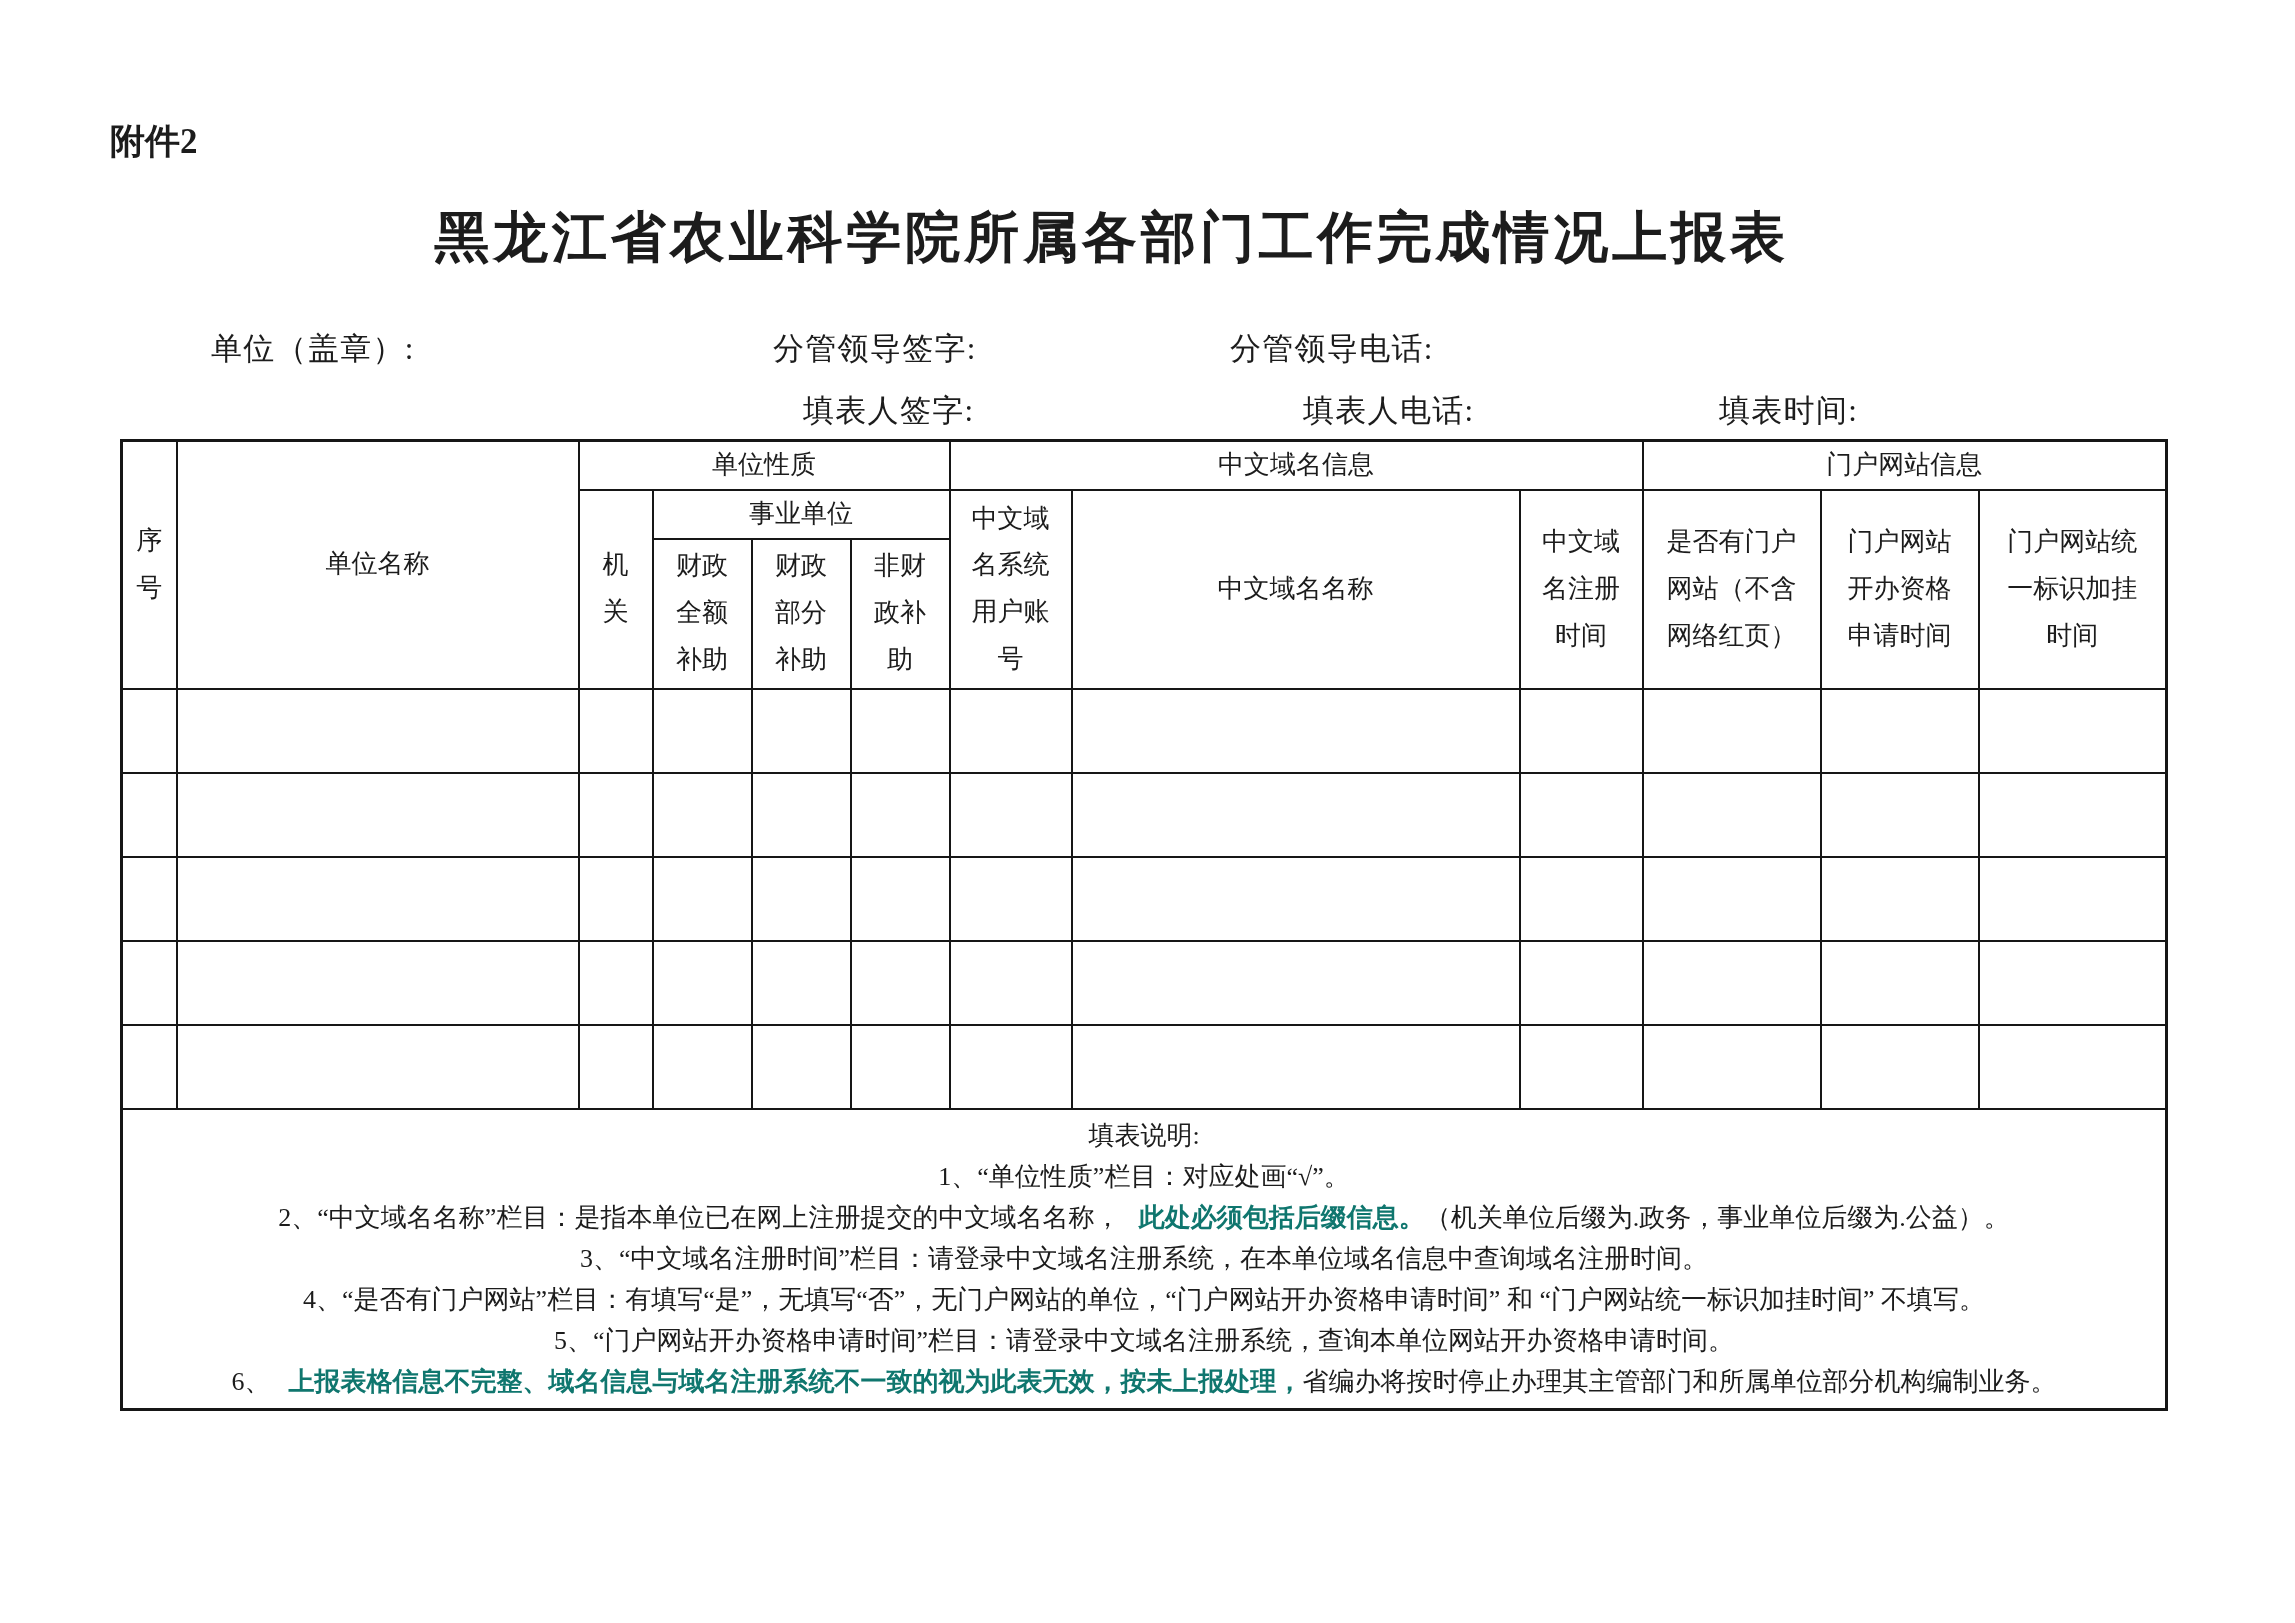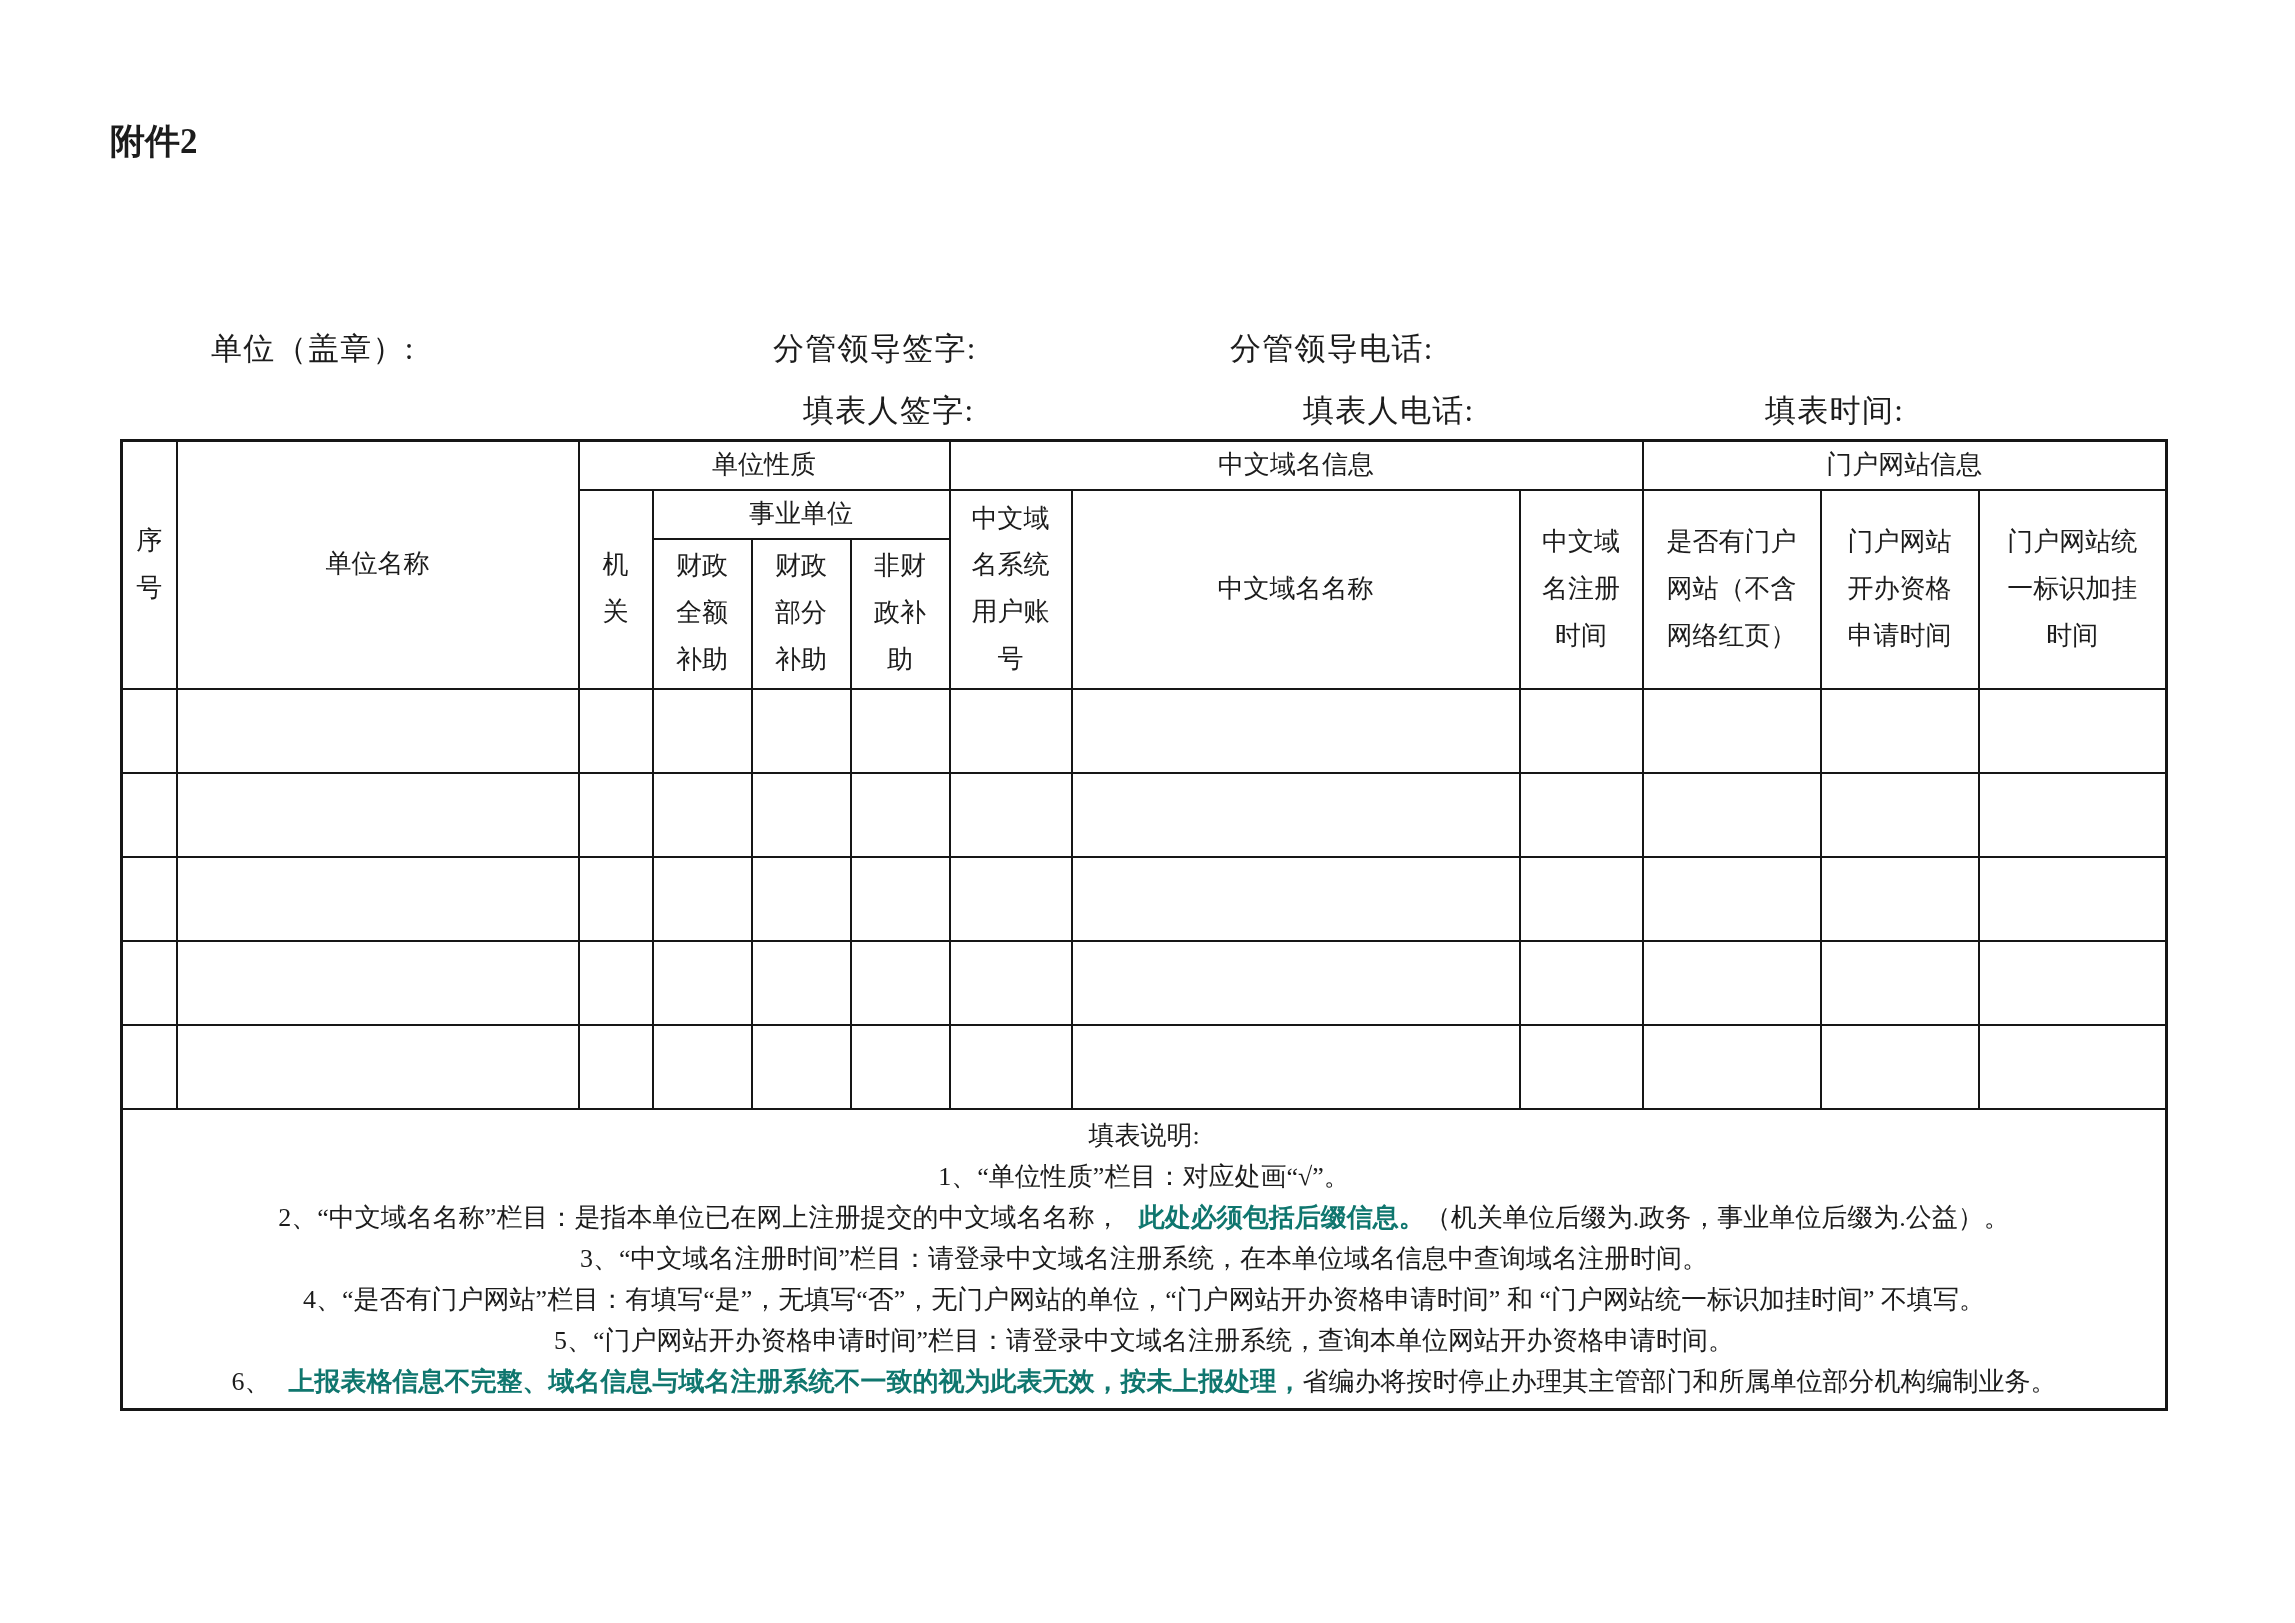--- a/index.html
+++ b/index.html
@@ -11,21 +11,21 @@
   .title {
     position:absolute; left:366px; top:201px; width:1491px; text-align:center;
     font-size:55px; font-weight:bold; letter-spacing:3.9px; white-space:nowrap;
   }
   .lbl { position:absolute; font-size:31px; letter-spacing:1.3px; white-space:nowrap; }
   #unit-seal    { left:211px;  top:328px; }
   #leader-sign  { left:773px; top:328px;text-align:right; }
   #leader-phone { left:1230px; top:328px; }
   #filler-sign  { left:803px; top:390px; }
   #filler-phone { left:1271px; top:390px;margin-left:32px; }
-  #fill-time    { left:1719px; top:390px;margin-left:46px; }
+  #fill-time    { left:1719px; top:390px; }
 
   table.main {
     position:absolute; left:120px; top:439px; width:2045px;
     border-collapse:collapse; table-layout:fixed;
     border:3.9px solid #161616;
   }
   .main th, .main td {
     border:2px solid #161616; padding:0;
     text-align:center; vertical-align:middle;
     font-size:26px; font-weight:normal;
@@ -44,20 +44,21 @@
   .red { color:#0f766e; font-weight:bold; }
   .gap-sm { margin-left:18.3px; }
   .gap-md { margin-left:18px; }
 </style>
 </head>
 <body>
 
 <div class="sheet">
 
   <div class="attachment">附件2</div>
+  <div class="title">黑龙江省农业科学院所属各部门工作完成情况上报表</div>
 
   <div class="lbl" id="unit-seal">单位（盖章）:</div>
   <div class="lbl" id="leader-sign">分管领导签字:</div>
   <div class="lbl" id="leader-phone">分管领导电话:</div>
   <div class="lbl" id="filler-sign">填表人签字:</div>
   <div class="lbl" id="filler-phone">填表人电话:</div>
   <div class="lbl" id="fill-time">填表时间:</div>
 
   <table class="main">
     <colgroup>

